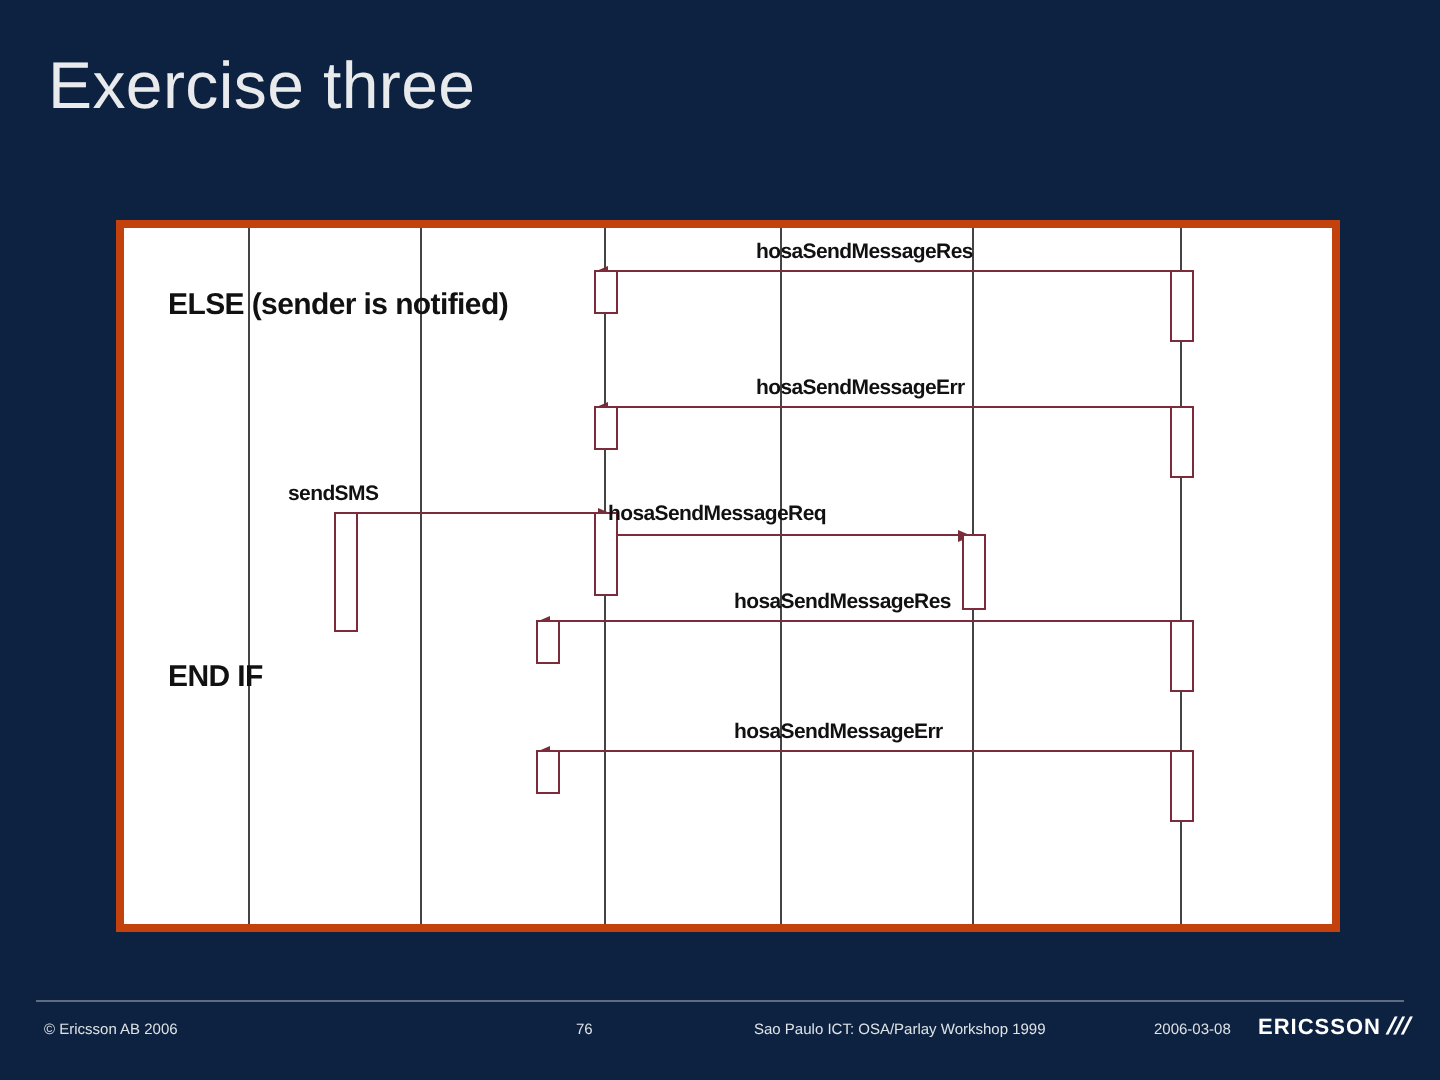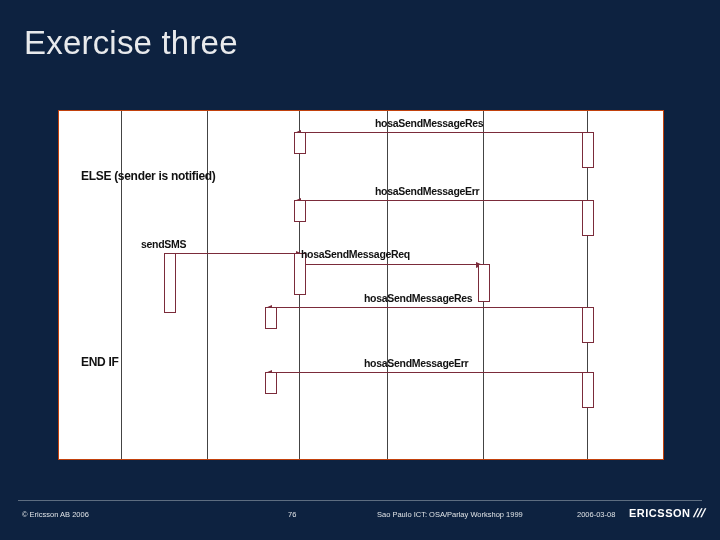--- a/index.html
+++ b/index.html
@@ -28,21 +28,21 @@
     font-weight: normal;
     letter-spacing: 0.2px;
   }
   .diagram-frame {
     position: absolute;
     left: 58px;
     top: 110px;
     width: 604px;
     height: 348px;
     background: #ffffff;
-    border: 1px solid #c2410c;
+    border: 4px solid #c2410c;
     overflow: hidden;
   }
   .lifeline {
     position: absolute;
     top: 0;
     width: 0;
     border-left: 1px solid #444444;
     height: 348px;
   }
   .activation {
@@ -78,26 +78,25 @@
     font-family: "Liberation Sans", sans-serif;
     font-size: 10.5px;
     font-weight: bold;
     color: #111111;
     white-space: nowrap;
     letter-spacing: -0.3px;
   }
   .blk-label {
     position: absolute;
     font-family: "Liberation Sans", sans-serif;
-    font-size: 12px;
+    font-size: 15px;
     font-weight: bold;
     color: #111111;
     white-space: nowrap;
     letter-spacing: -0.3px;
-    margin-top: 28px;
   }
   .footer {
     position: absolute;
     left: 0;
     bottom: 0;
     width: 720px;
     height: 40px;
   }
   .footer-rule {
     position: absolute;

